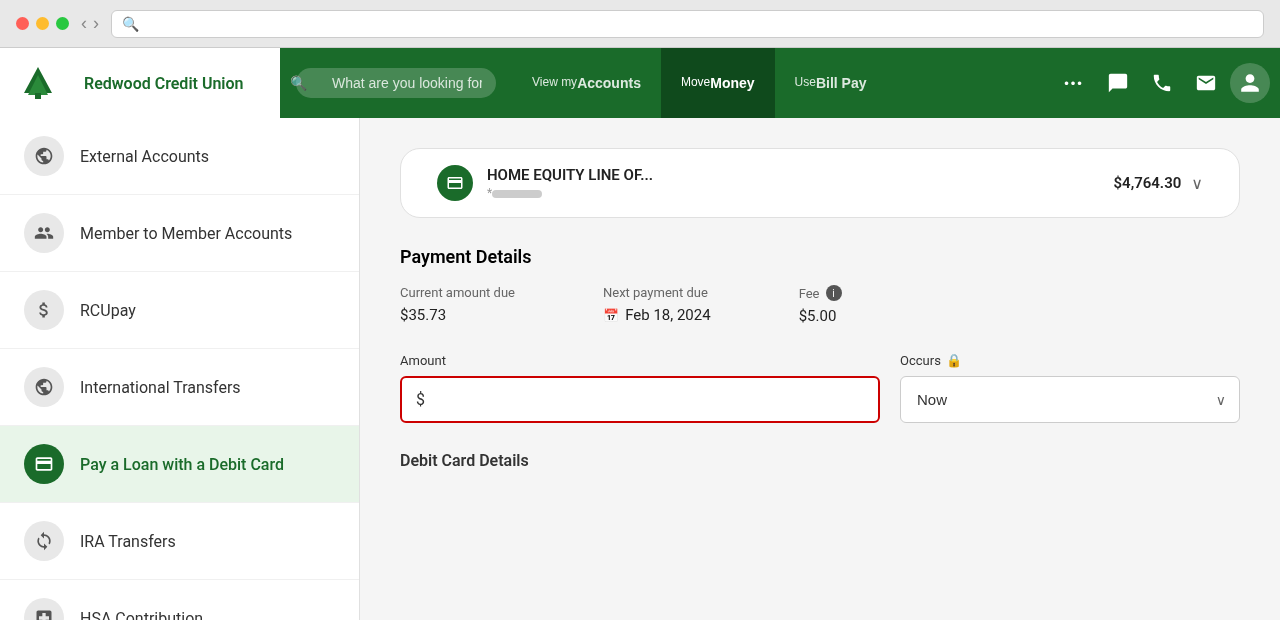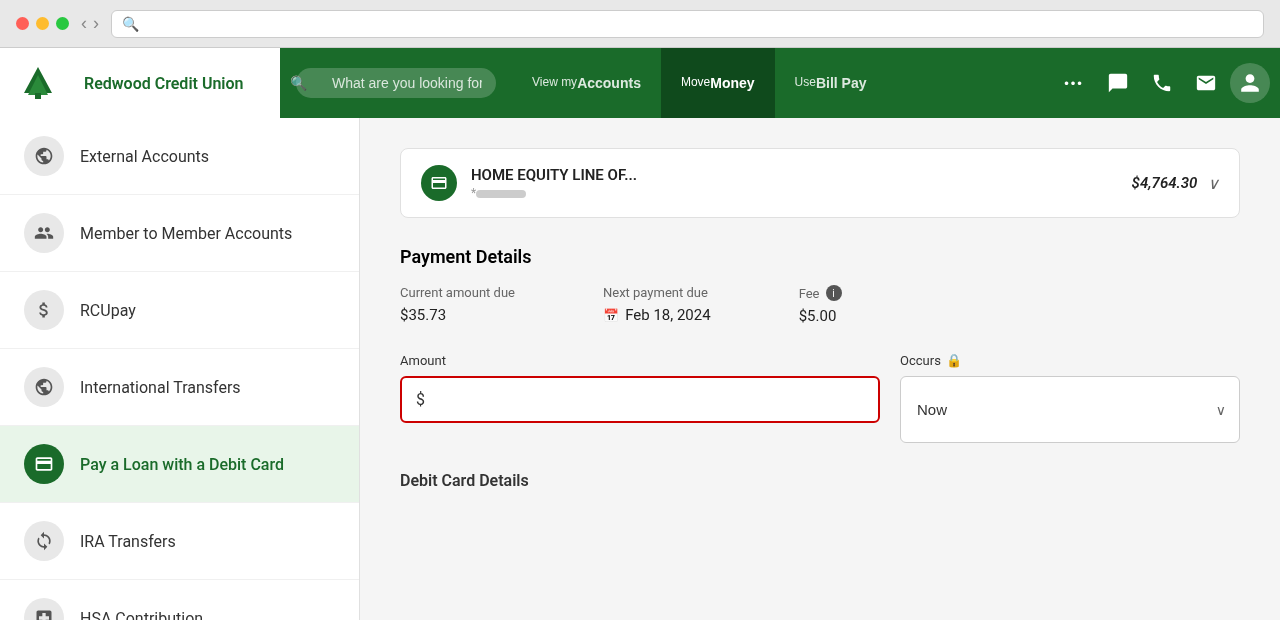--- a/index.html
+++ b/index.html
@@ -183,22 +183,22 @@
       padding: 30px 40px;
     }
     .section-label {
       font-size: 13px;
       color: #666;
       margin-bottom: 10px;
     }
     .loan-account-card {
       background: white;
       border: 1px solid #e0e0e0;
-      border-radius: 8px;
-      padding: 16px 20px;
+      border-radius: 20px;
+      padding: 16px 36px;
       display: flex;
       align-items: center;
       justify-content: space-between;
       margin-bottom: 28px;
       cursor: pointer;
       gap: 6px;
     }
     .loan-card-left {
       display: flex;
       align-items: center;
@@ -290,21 +290,21 @@
     .amount-input {
       border: none;
       outline: none;
       font-size: 18px;
       color: #333;
       width: 100%;
       background: transparent;
     }
     .occurs-select {
       width: 100%;
-      padding: 24px 16px;
+      padding: 14px 16px;
       border: 1px solid #ccc;
       border-radius: 6px;
       font-size: 15px;
       color: #333;
       background: white;
       cursor: pointer;
       appearance: none;
       -webkit-appearance: none;
     }
     .occurs-wrap {
@@ -491,21 +491,21 @@
                 <path d="M20 4H4c-1.11 0-2 .89-2 2v12c0 1.11.89 2 2 2h16c1.11 0 2-.89 2-2V6c0-1.11-.89-2-2-2zm0 14H4v-6h16v6zm0-10H4V6h16v2z"></path>
               </svg>
           </div>
           <div>
             <div class="loan-name">HOME EQUITY LINE OF...</div>
             <div class="loan-sub">
               <span>*</span><span class="acct-mask"></span>
             </div>
           </div>
         </div>
-        <div style="display:flex;align-items:flex-start;font-style:italic;">
+        <div style="display:flex;align-items:flex-start;">
           <span class="loan-amount">$4,764.30</span>
           <span class="loan-chevron">∨</span>
         </div>
       </div>
 
       <div class="payment-details-title">Payment Details</div>
 
       <div class="payment-row">
         <div class="payment-field">
           <label>Current amount due</label>

